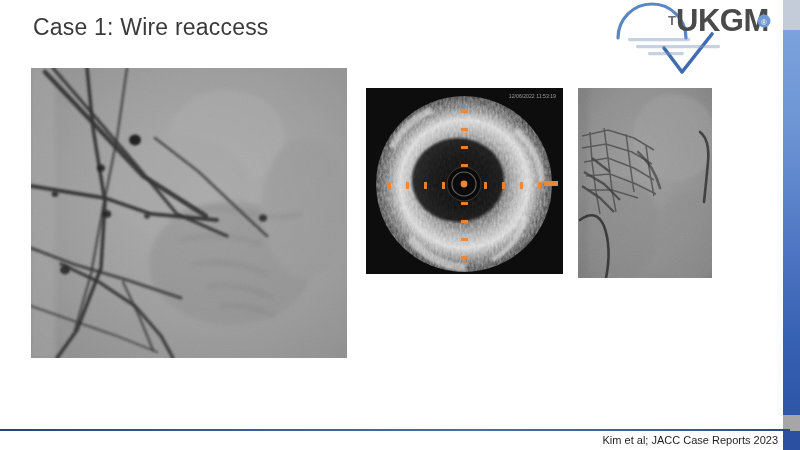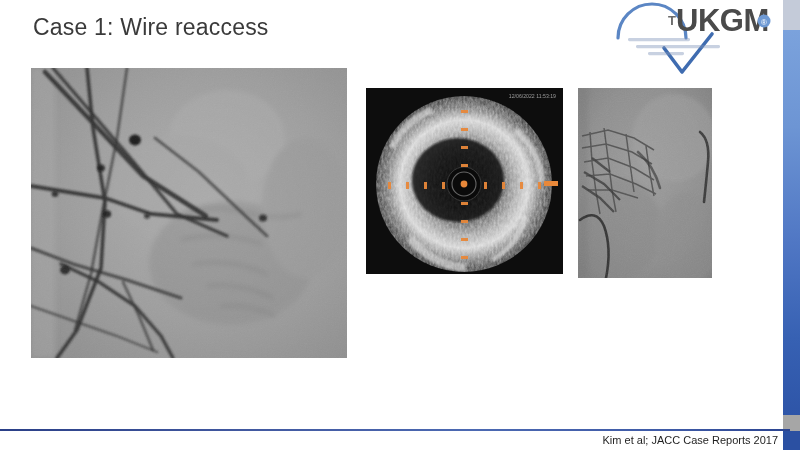--- a/index.html
+++ b/index.html
@@ -366,15 +366,15 @@
         <path d="M2 132 q16 -12 24 6 q8 22 2 52" opacity="0.9"></path>
         <path d="M122 44 q10 8 8 30 q-2 22 -4 40" opacity="0.85"></path>
         <path d="M60 64 q16 14 22 36" opacity="0.6"></path>
       </g>
 
       <rect width="134" height="190" filter="url(#grainR)" opacity="0.55"></rect>
     </svg>
   </div>
 
   <div id="footer-rule"></div>
-  <div id="footer-note">Kim et al; JACC Case Reports 2017</div>
+  <div id="footer-note">Kim et al; JACC Case Reports 2023</div>
 
 </div>
 
 </body></html>

